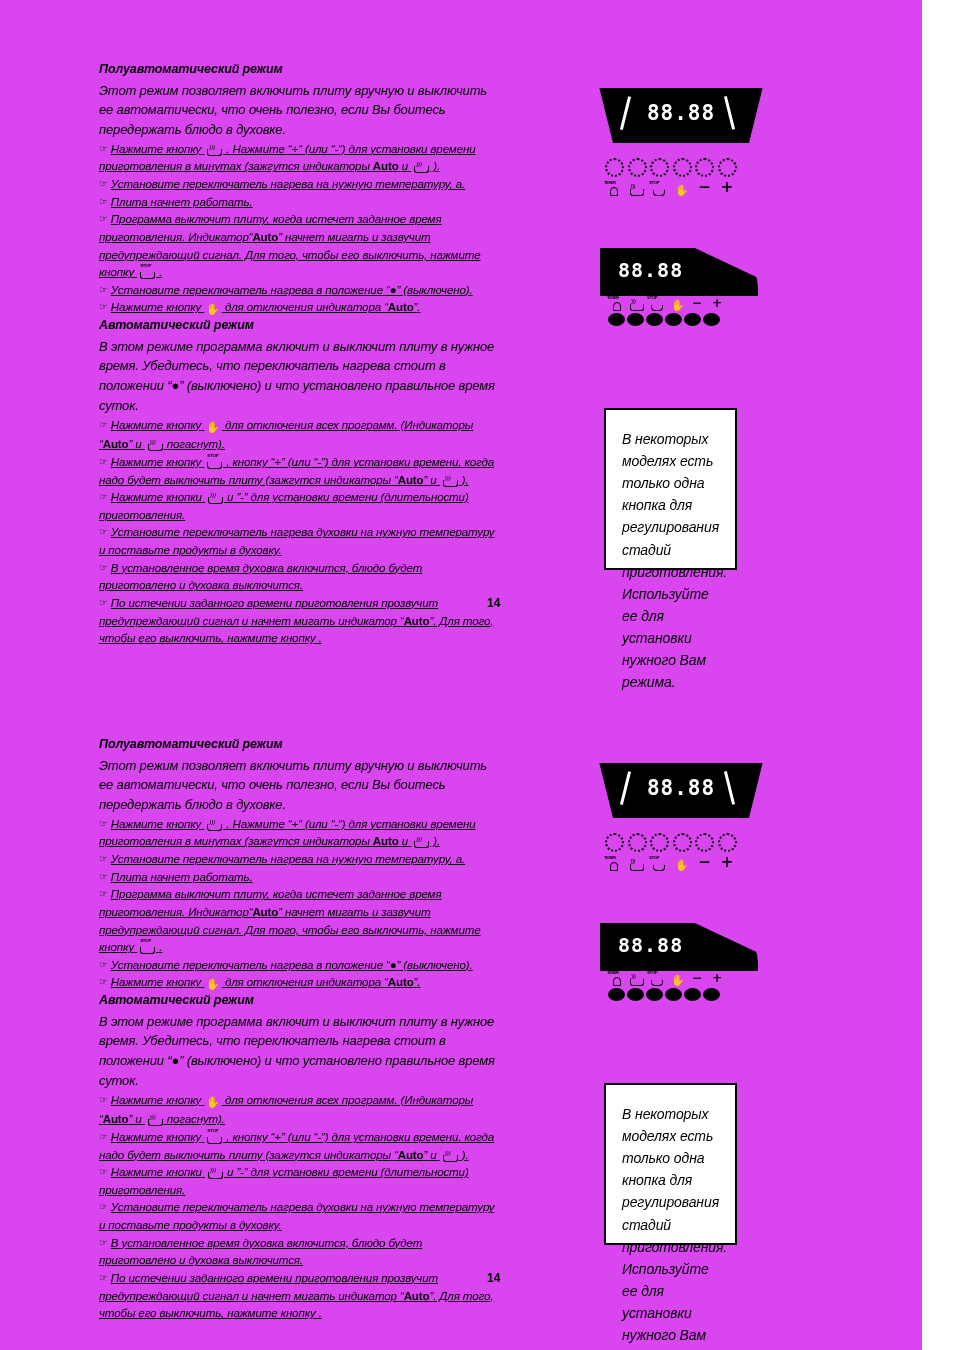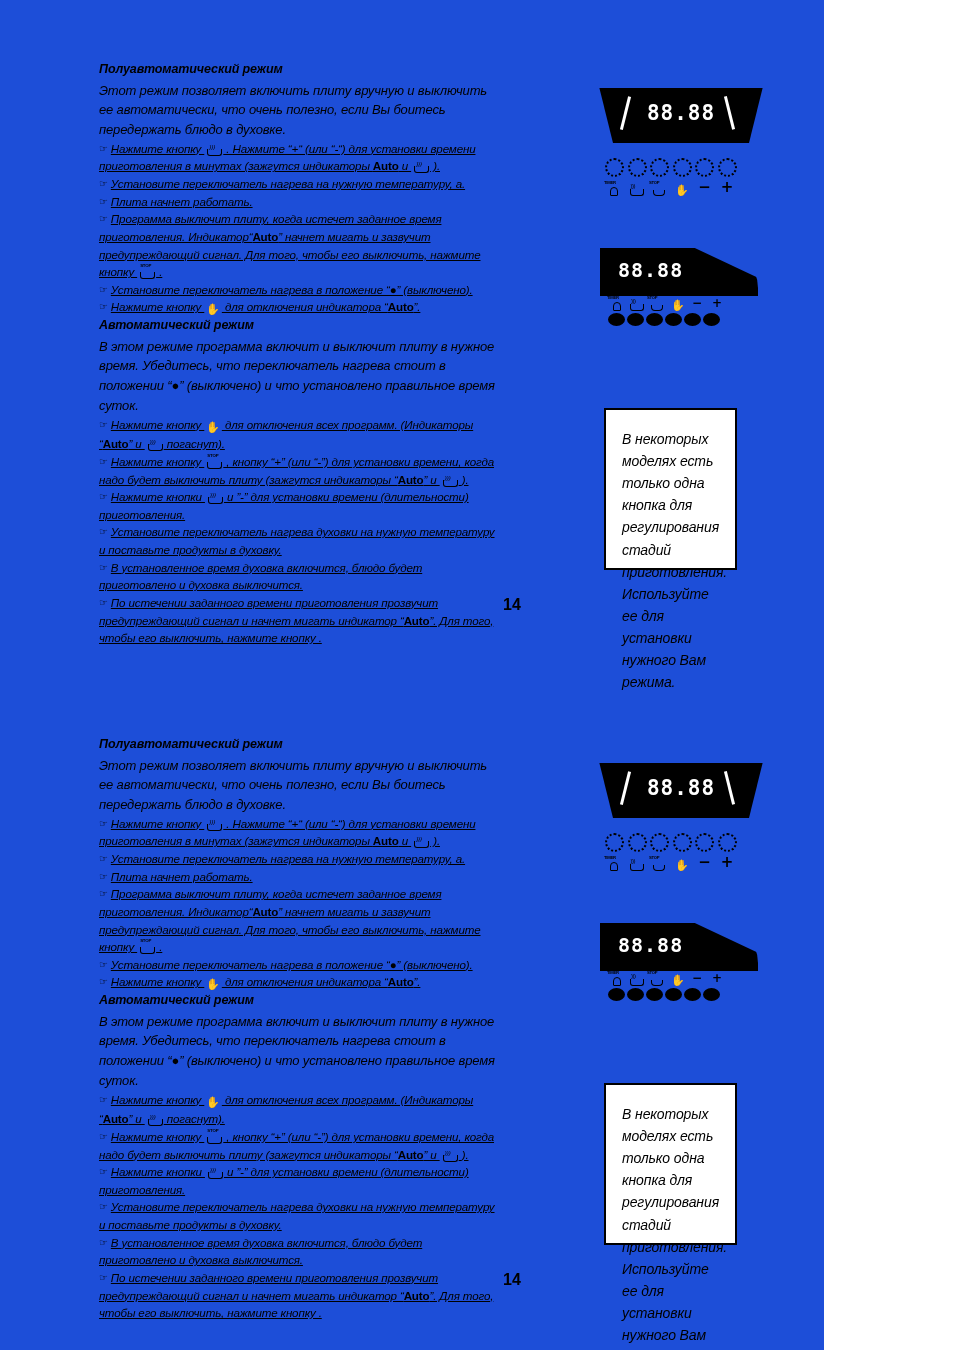--- a/index.html
+++ b/index.html
@@ -5,24 +5,24 @@
 <style>
   html,body{margin:0;padding:0;background:#ffffff;}
   body{
     width:954px; height:1350px;
     font-family:"Liberation Sans", sans-serif;
     color:#000;
     -webkit-font-smoothing:none;
   }
   .page{
     position:relative;
-    width:824px;
+    width:922px;
     height:1350px;
     overflow:hidden;
-    background:#1d4ed8;
+    background:#d946ef;
   }
   
   .half{
     position:absolute;
     left:0; width:954px; height:675px;
   }
   .half.top{ top:0; }
   .half.bottom{ top:675px; }
 
   .textcol{
@@ -95,23 +95,23 @@
   .ico-hand{
     display:inline-block;
     vertical-align:-2px;
     font-size:11px;
     font-style:normal;
     margin:0 2px;
   }
 
   .pagenum{
     position:absolute;
-    left:503px;
+    left:487px;
     top:596px;
-    font-size:16px;
+    font-size:12px;
     font-weight:bold;
     font-style:normal;
   }
 
   
   .panel1{
     position:absolute;
     left:596px; top:88px;
     width:170px; height:55px;
   }

